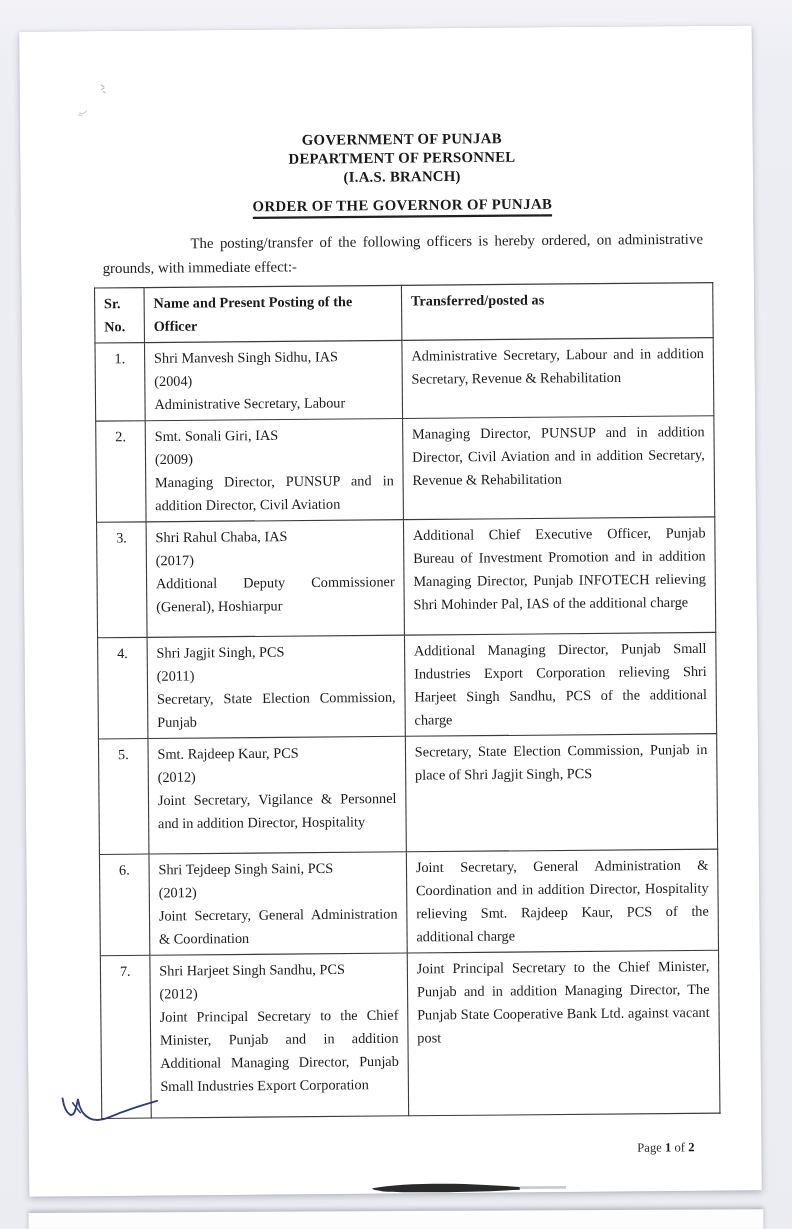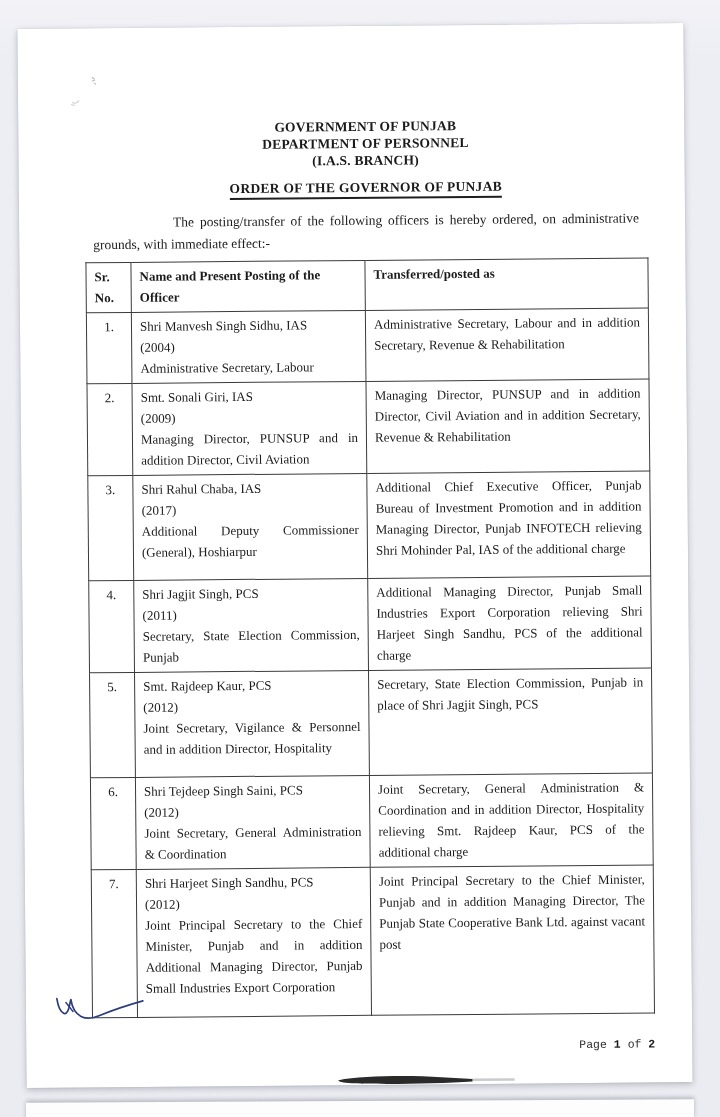--- a/index.html
+++ b/index.html
@@ -31,21 +31,21 @@
     padding:3px 8px 4px 8px;box-sizing:border-box;}
   table.officers th{font-weight:bold;text-align:left;height:48px;}
   th.th-officer{text-align:justify;}
   td.c-sr{text-align:center;padding-left:2px;padding-right:4px;}
   .just{text-align:justify;}
   tr.r0 td{height:65px;} tr.r1 td{height:90px;} tr.r2 td{height:105px;}
   tr.r3 td{height:90px;} tr.r4 td{height:105px;} tr.r5 td{height:87px;}
   tr.r6 td{height:148px;}
   .page-footer{
     position:absolute;left:553px;top:1014px;
-    font-family:Liberation Mono, monospace;font-size:11.5px;color:#2c2c2c;}
+    font-family:Liberation Serif, serif;font-size:11.5px;color:#2c2c2c;}
   .page-footer b{font-weight:bold;color:#1a1a1a;}
   svg.overlay{position:absolute;left:0;top:0;width:666px;height:1059px;pointer-events:none;}
   .page2{
     position:absolute;left:26px;top:1101px;width:668px;height:20px;background:#fdfdfe;
     transform:rotate(-0.3deg);
     box-shadow:0 -2px 4px rgba(40,42,60,0.28);}
 </style>
 </head>
 <body>
 

